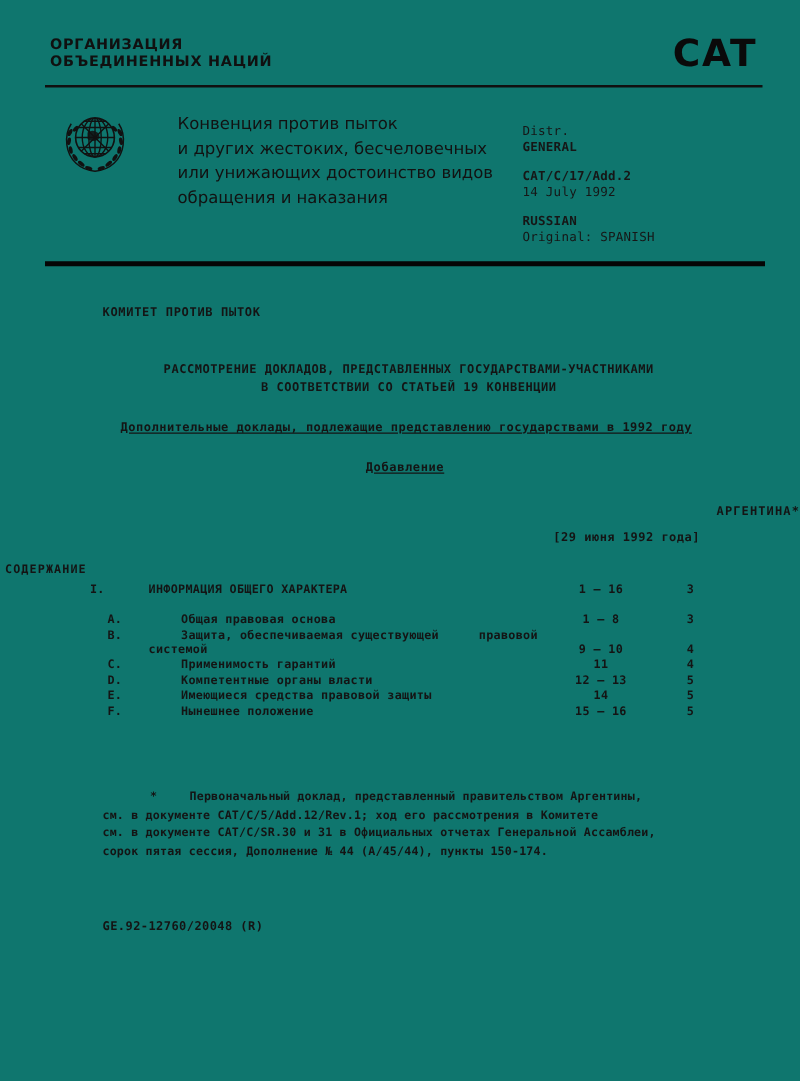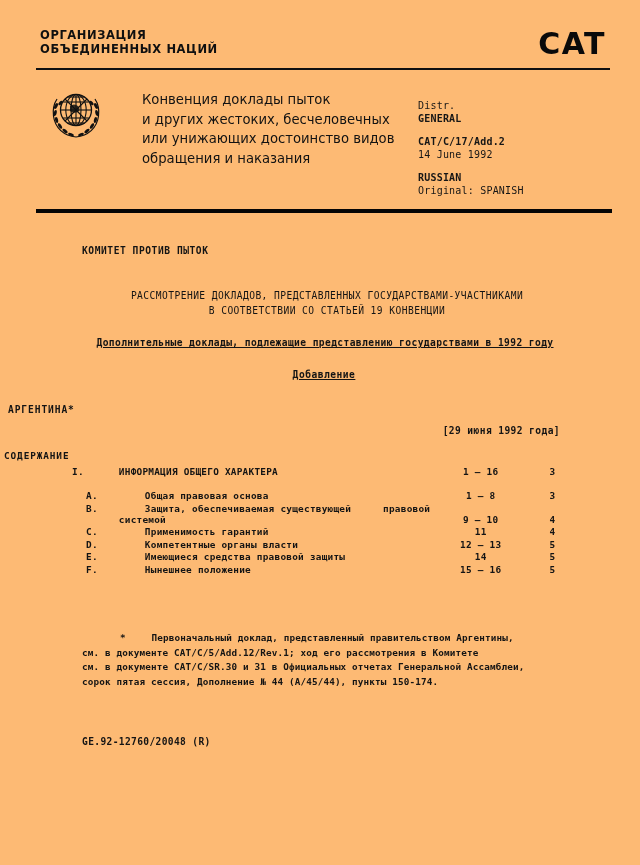--- a/index.html
+++ b/index.html
@@ -12,21 +12,21 @@
     height: 865px;
     position: relative;
     font-family: "DejaVu Sans Mono", monospace;
     color: #141414;
     overflow: hidden;
   }
 
   .page {
     position: absolute;
     inset: 0;
-    background: #fdba74;
+    background: #0f766e;
   }
 
   
   .masthead-org {
     position: absolute;
     left: 40px;
     top: 28px;
     font-family: "DejaVu Sans", sans-serif;
     font-weight: bold;
     font-size: 11.5px;
@@ -109,21 +109,21 @@
 
   .report-title {
     position: absolute;
     left: 0;
     right: 0;
     top: 288px;
     text-align: center;
     font-size: 9.6px;
     line-height: 15px;
     letter-spacing: 0.45px;
-    font-weight: normal;
+    font-weight: bold;
   }
   .report-title div { padding-left: 14px; }
 
   .subtitle-ul {
     position: absolute;
     left: 0;
     right: 0;
     top: 337px;
     text-align: center;
     font-size: 9.6px;
@@ -145,21 +145,21 @@
     letter-spacing: 0.5px;
     font-weight: bold;
   }
   .addendum span { text-decoration: underline; padding-left: 8px; }
 
   .country {
     position: absolute;
     left: 0;
     right: 0;
     top: 404px;
-    text-align: left;
+    text-align: right;
     font-size: 9.6px;
     letter-spacing: 0.9px;
     font-weight: bold;
     padding-left: 8px;
   }
 
   .date-line {
     position: absolute;
     right: 80px;
     top: 425px;
@@ -294,32 +294,32 @@
         <ellipse cx="48.4" cy="34" rx="3.1" ry="1.5" transform="rotate(100 48.4 34)"></ellipse>
         <ellipse cx="45" cy="40" rx="3.1" ry="1.5" transform="rotate(122 45 40)"></ellipse>
         <ellipse cx="40" cy="45" rx="3.1" ry="1.5" transform="rotate(142 40 45)"></ellipse>
         <ellipse cx="34" cy="48.5" rx="3" ry="1.4" transform="rotate(162 34 48.5)"></ellipse>
         <ellipse cx="44.5" cy="17" rx="2.8" ry="1.4" transform="rotate(48 44.5 17)"></ellipse>
       </g>
     </svg>
   </div>
 
   <div class="conv-title">
-    <div>Конвенция доклады пыток</div>
+    <div>Конвенция против пыток</div>
     <div>и других жестоких, бесчеловечных</div>
     <div>или унижающих достоинство видов</div>
     <div>обращения и наказания</div>
   </div>
 
   <div class="distr">
     <div>Distr.</div>
     <div class="b">GENERAL</div>
     <div class="gap"></div>
     <div class="b">CAT/C/17/Add.2</div>
-    <div>14 June 1992</div>
+    <div>14 July 1992</div>
     <div class="gap"></div>
     <div class="b">RUSSIAN</div>
     <div>Original:  SPANISH</div>
   </div>
 
   <div class="rule-thick"></div>
 
   <div class="committee">КОМИТЕТ ПРОТИВ ПЫТОК</div>
 
   <div class="report-title">

